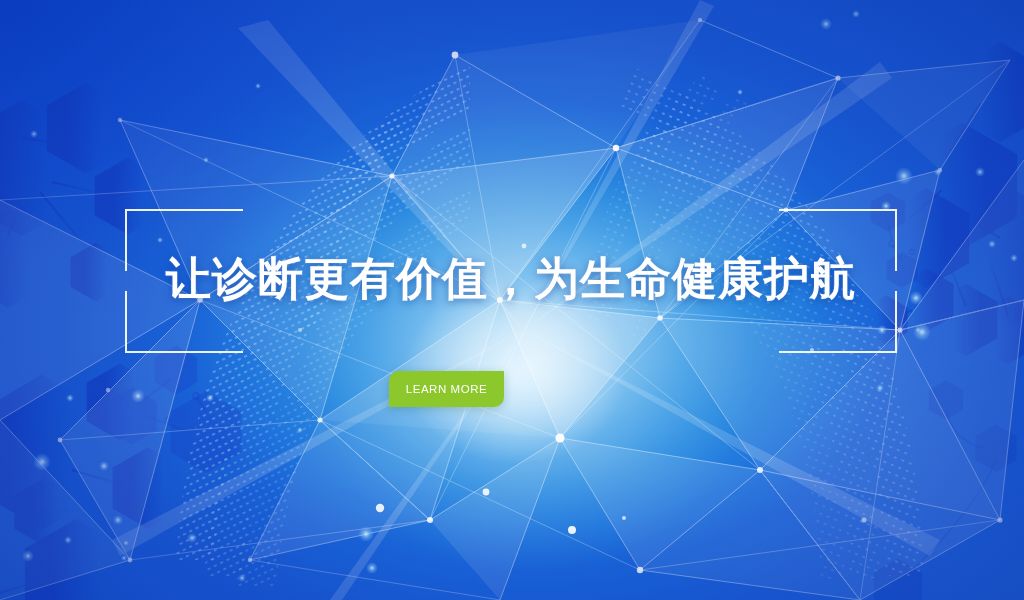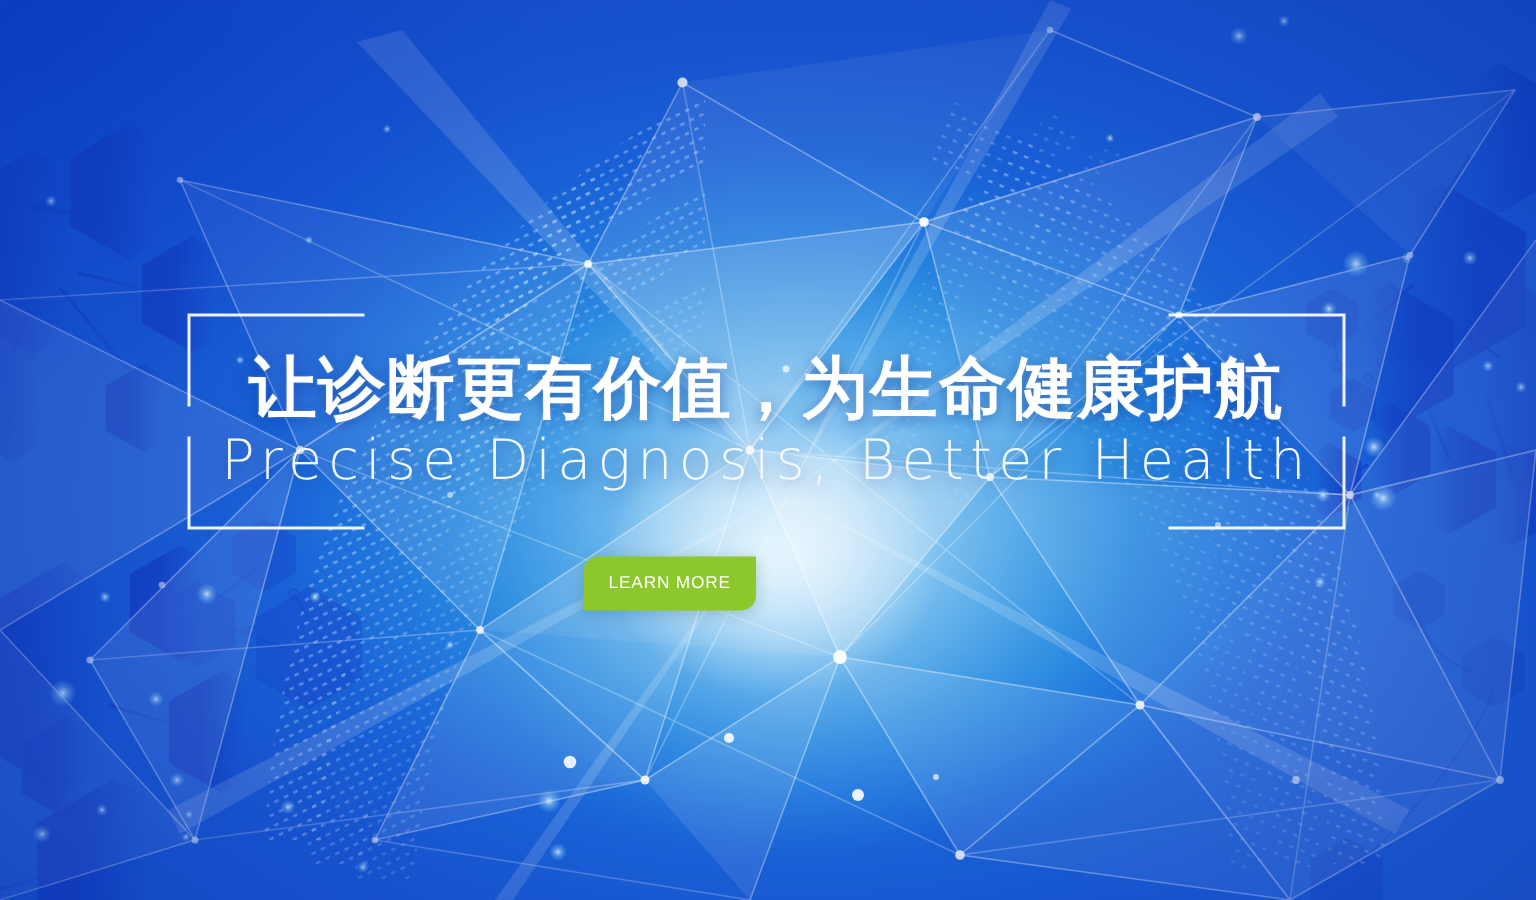--- a/index.html
+++ b/index.html
@@ -420,20 +420,19 @@
 
   <div class="frame">
     <div class="br br-tl"></div>
     <div class="br br-tr"></div>
     <div class="br br-bl"></div>
     <div class="br br-br"></div>
   </div>
 
   <div class="copy">
     <h1 class="headline-cn">让诊断更有价值，为生命健康护航</h1>
-    <h2 class="headline-en">Precise Diagnosis, Better Health</h2>
   </div>
 
   <div class="cta-wrap">
     <button class="cta" type="button">LEARN MORE</button>
   </div>
 
 </div>
 
 </body></html>

